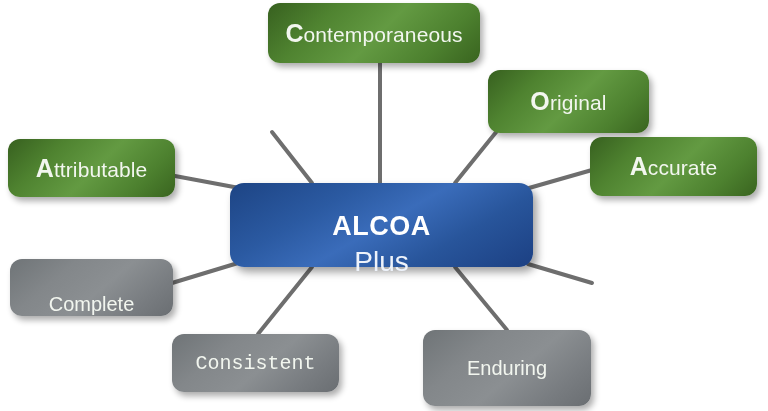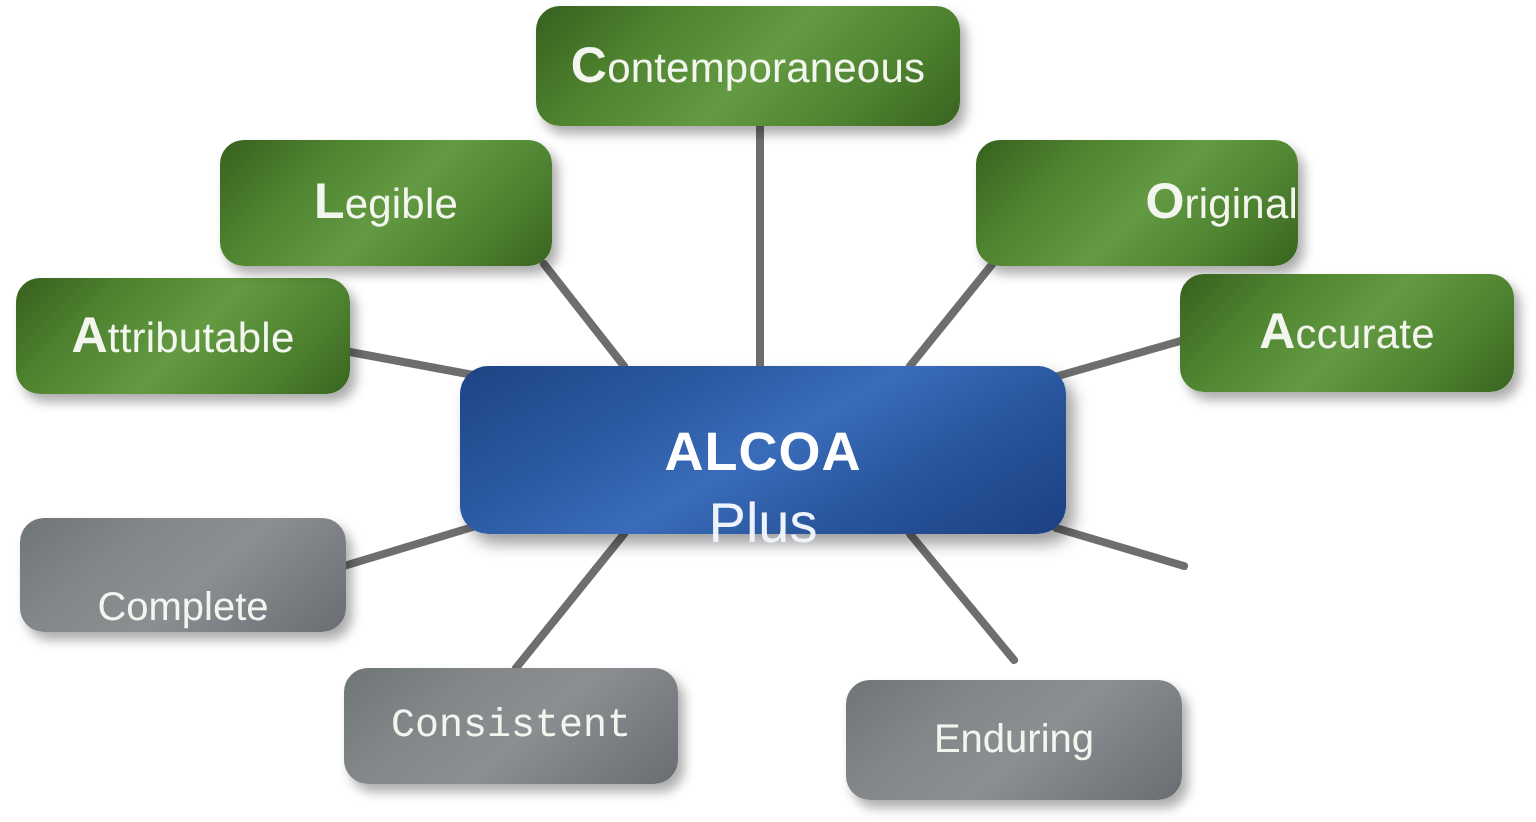--- a/index.html
+++ b/index.html
@@ -68,26 +68,26 @@
   }
   .center-sub {
     font-size: 28px;
     color: #eef3fb;
     margin-top: 4px;
   }
   
   #node-attributable { left: 8px;   top: 139px; width: 167px; height: 58px; }
   #node-legible      { left: 110px; top: 70px;  width: 166px; height: 63px; }
   #node-contemporaneous { left: 268px; top: 3px; width: 212px; height: 60px; }
-  #node-original     { left: 488px; top: 70px;  width: 161px; height: 63px; justify-content: flex-end; }
+  #node-original     { left: 488px; top: 70px;  width: 161px; height: 63px; }
   #node-accurate     { left: 590px; top: 137px; width: 167px; height: 59px; }
   
   #node-complete   { left: 10px;  top: 259px; width: 163px; height: 57px; align-items: flex-end; }
   #node-consistent { left: 172px; top: 334px; width: 167px; height: 58px; font-family: Liberation Mono, monospace; }
-  #node-enduring   { left: 423px; top: 340px; width: 168px; height: 60px; }
+  #node-enduring   { left: 423px; top: 330px; width: 168px; height: 76px; }
   #node-available  { left: 590px; top: 259px; width: 166px; height: 57px; }
   
   #node-center { left: 230px; top: 183px; width: 303px; height: 84px; }
 </style>
 </head>
 <body>
 
 <div id="diagram">
 
   <svg id="connectors" viewBox="0 0 768 411" xmlns="http://www.w3.org/2000/svg">
@@ -101,23 +101,20 @@
       <line x1="258" y1="334" x2="312" y2="267"></line>
       <line x1="507" y1="330" x2="455" y2="267"></line>
       <line x1="592" y1="283" x2="528" y2="264"></line>
     </g>
   </svg>
 
   <div class="node node-green" id="node-attributable">
     <span><span class="cap">A</span><span>ttributable</span></span>
   </div>
 
-  <div class="node node-green" id="node-legible">
-    <span><span class="cap">L</span><span>egible</span></span>
-  </div>
 
   <div class="node node-green" id="node-contemporaneous">
     <span><span class="cap">C</span><span>ontemporaneous</span></span>
   </div>
 
   <div class="node node-green" id="node-original">
     <span><span class="cap">O</span><span>riginal</span></span>
   </div>
 
   <div class="node node-green" id="node-accurate">

